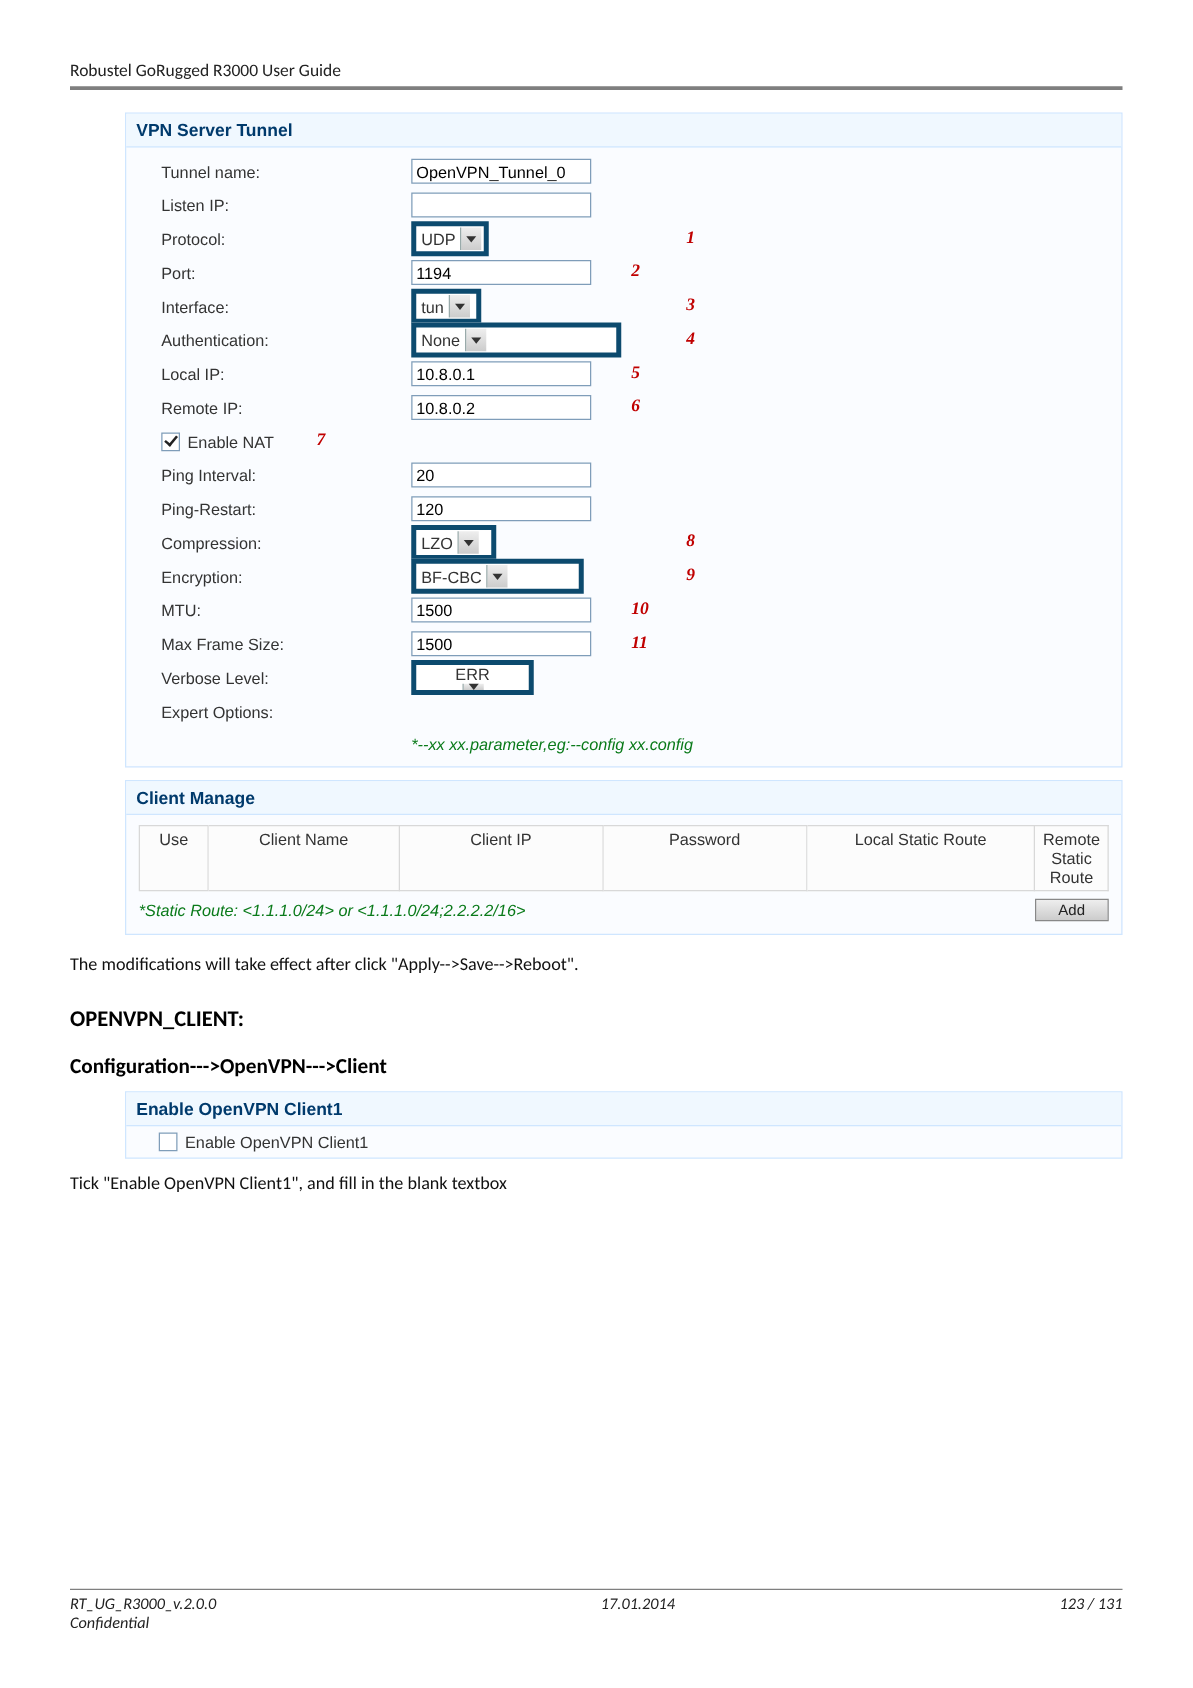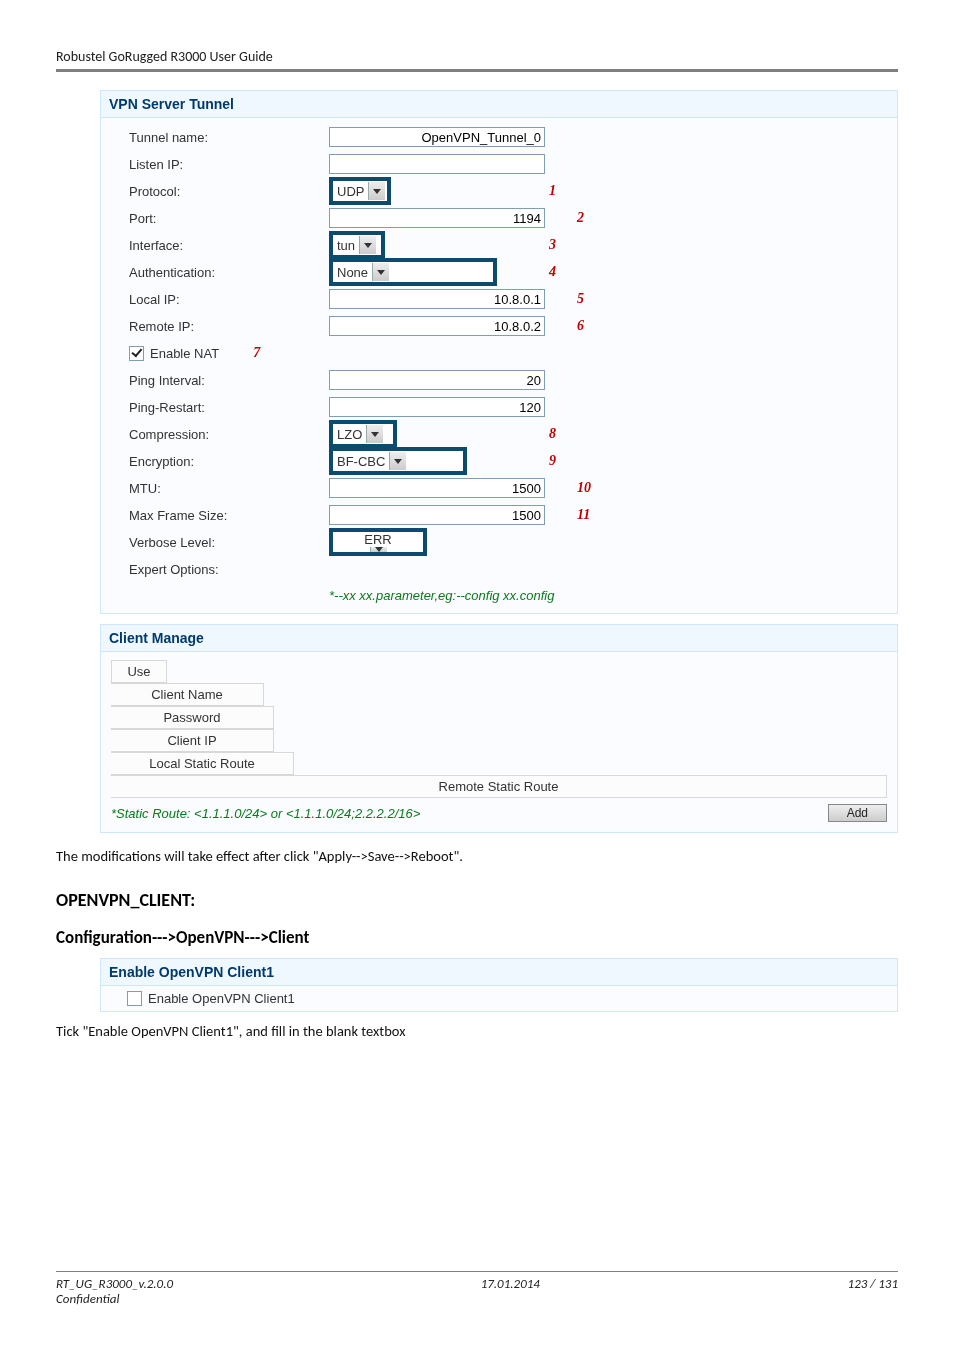--- a/index.html
+++ b/index.html
@@ -65,21 +65,21 @@
   }
   .txt {
     border: 1px solid #7f9db9;
     height: 20px;
     padding: 0 3px;
     font-size: 13px;
     font-family: Tahoma, Arial, sans-serif;
     box-sizing: border-box;
     background: #fff;
   }
-  .txt.w-lg { width: 216px; text-align: right; }
+  .txt.w-lg { width: 144px; }
   .txt.w-xl { width: 420px; }
   .sel {
     border: 4px solid #0c4a6e;
     height: 20px;
     font-size: 13px;
     font-family: Tahoma, Arial, sans-serif;
     display: inline-flex;
     align-items: center;
     background: #fff;
     overflow: hidden;
@@ -117,21 +117,20 @@
     font-style: italic;
     font-size: 13px;
     padding: 4px 0 0 218px;
   }
   .cm-table {
     display: flex;
     width: 100%;
     margin-top: 4px;
     font-size: 13px;
     color: #333;
-    flex-direction: column;
   }
   .cm-cell {
     border: 1px solid #d8d8d8;
     padding: 3px 6px;
     text-align: center;
     background: #fcfcfc;
   }
   .cm-cell + .cm-cell { border-left: none; }
   .cm-use { width: 42px; }
   .cm-cn  { width: 140px; }
@@ -396,22 +395,22 @@
       <div class="hint">*--xx xx.parameter,eg:--config xx.config</div>
     </div>
   </div>
 
   <div class="panel">
     <div class="panel-header">Client Manage</div>
     <div class="panel-body">
       <div class="cm-table">
         <div class="cm-cell cm-use">Use</div>
         <div class="cm-cell cm-cn">Client Name</div>
+        <div class="cm-cell cm-ip">Client IP</div>
         <div class="cm-cell cm-pwd">Password</div>
-        <div class="cm-cell cm-ip">Client IP</div>
         <div class="cm-cell cm-lsr">Local Static Route</div>
         <div class="cm-cell cm-rsr">Remote Static Route</div>
       </div>
       <div class="cm-footer">
         <div class="static-hint">*Static Route: &lt;1.1.1.0/24&gt; or &lt;1.1.1.0/24;2.2.2.2/16&gt;</div>
         <button class="add-btn">Add</button>
       </div>
     </div>
   </div>
 

